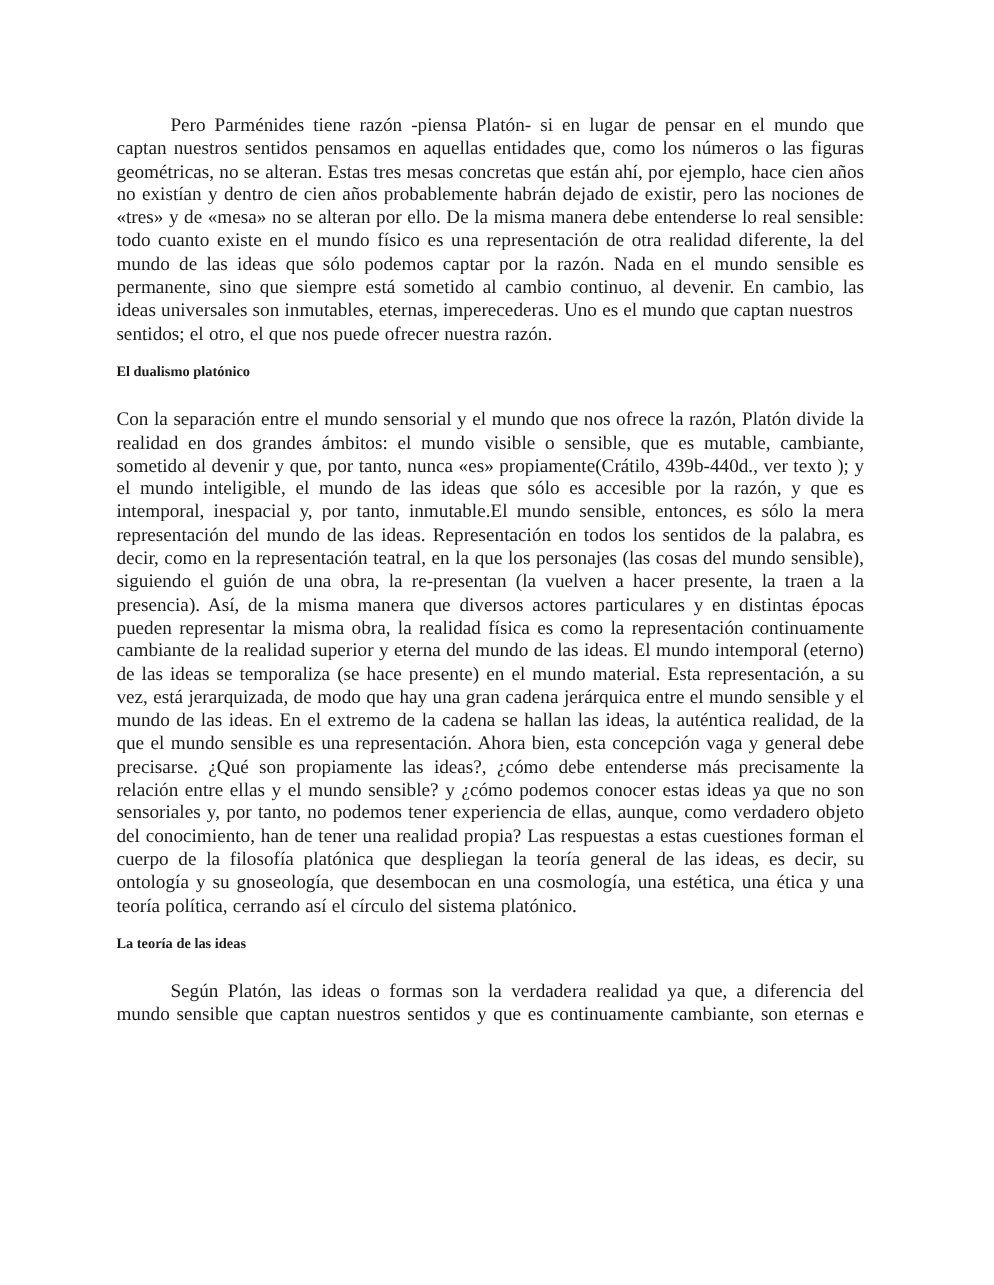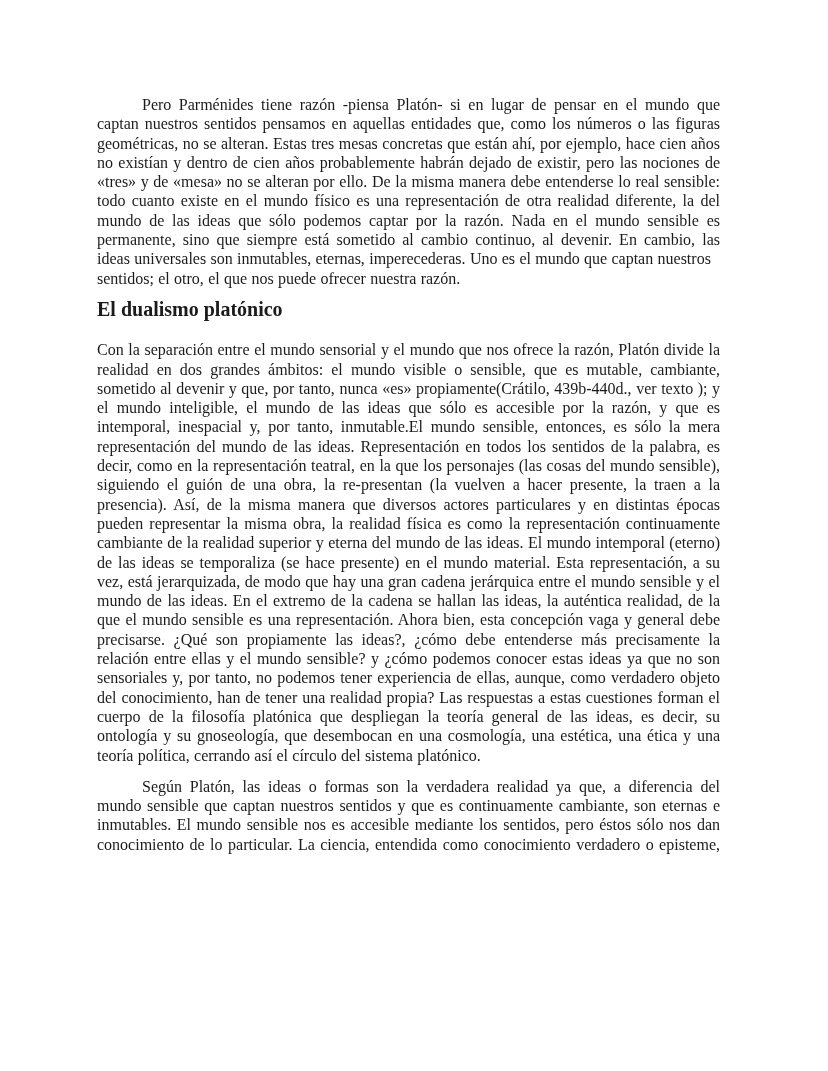--- a/index.html
+++ b/index.html
@@ -28,36 +28,37 @@
     line-height: 19.3px;
     text-align: justify;
     text-justify: inter-word;
     word-spacing: 0.02em;
   }
   .para.first-line-indent {
     text-indent: 45px;
   }
   .section-heading {
     margin: 0 0 21px 0;
-    font-size: 20px;
+    font-size: 12px;
     line-height: 19.3px;
     font-weight: bold;
     text-align: left;
   }
   
 </style>
 </head>
 <body>
 
 <div class="page">
   <div class="content">
 
     <p class="para first-line-indent"><span>Pero Parménides tiene razón -piensa Platón- si en lugar de pensar en el mundo que captan nuestros sentidos pensamos en aquellas entidades que, como los números o las figuras geométricas, no se alteran. Estas tres mesas concretas que están ahí, por ejemplo, hace cien años no existían y dentro de cien años probablemente habrán dejado de existir, pero las nociones de «tres» y de «mesa» no se alteran por ello. De la misma manera debe entenderse lo real sensible: todo cuanto existe en el mundo físico es una representación de otra realidad diferente, la del mundo de las ideas que sólo podemos captar por la razón. Nada en el mundo sensible es permanente, sino que siempre está sometido al cambio continuo, al devenir. En cambio, las ideas universales son inmutables, eternas, imperecederas. Uno es el mundo que captan nuestros</span><br><span>sentidos; el otro, el que nos puede ofrecer nuestra razón.</span></p>
 
     <h2 class="section-heading">El dualismo platónico</h2>
 
     <p class="para">Con la separación entre el mundo sensorial y el mundo que nos ofrece la razón, Platón divide la realidad en dos grandes ámbitos: el mundo visible o sensible, que es mutable, cambiante, sometido al devenir y que, por tanto, nunca «es» propiamente(Crátilo, 439b-440d., ver texto ); y el mundo inteligible, el mundo de las ideas que sólo es accesible por la razón, y que es intemporal, inespacial y, por tanto, inmutable.El mundo sensible, entonces, es sólo la mera representación del mundo de las ideas. Representación en todos los sentidos de la palabra, es decir, como en la representación teatral, en la que los personajes (las cosas del mundo sensible), siguiendo el guión de una obra, la re-presentan (la vuelven a hacer presente, la traen a la presencia). Así, de la misma manera que diversos actores particulares y en distintas épocas pueden representar la misma obra, la realidad física es como la representación continuamente cambiante de la realidad superior y eterna del mundo de las ideas. El mundo intemporal (eterno) de las ideas se temporaliza (se hace presente) en el mundo material. Esta representación, a su vez, está jerarquizada, de modo que hay una gran cadena jerárquica entre el mundo sensible y el mundo de las ideas. En el extremo de la cadena se hallan las ideas, la auténtica realidad, de la que el mundo sensible es una representación. Ahora bien, esta concepción vaga y general debe precisarse. ¿Qué son propiamente las ideas?, ¿cómo debe entenderse más precisamente la relación entre ellas y el mundo sensible? y ¿cómo podemos conocer estas ideas ya que no son sensoriales y, por tanto, no podemos tener experiencia de ellas, aunque, como verdadero objeto del conocimiento, han de tener una realidad propia? Las respuestas a estas cuestiones forman el cuerpo de la filosofía platónica que despliegan la teoría general de las ideas, es decir, su ontología y su gnoseología, que desembocan en una cosmología, una estética, una ética y una teoría política, cerrando así el círculo del sistema platónico.</p>
 
+    <h2 class="section-heading">La teoría de las ideas</h2>
 
     <p class="para first-line-indent">Según Platón, las ideas o formas son la verdadera realidad ya que, a diferencia del mundo sensible que captan nuestros sentidos y que es continuamente cambiante, son eternas e inmutables. El mundo sensible nos es accesible mediante los sentidos, pero éstos sólo nos dan conocimiento de lo particular. La ciencia, entendida como conocimiento verdadero o episteme, en cambio, no es ciencia de lo meramente particular, sino que es siempre ciencia de lo universal. (Teeteto,151e-183c., ver texto ).Pero la universalidad sólo es accesible a la razón. El mundo sensible es el terreno de la doxa (*`&gt;"), o conocimiento</p>
 
   </div>
 </div>
 
 </body></html>

